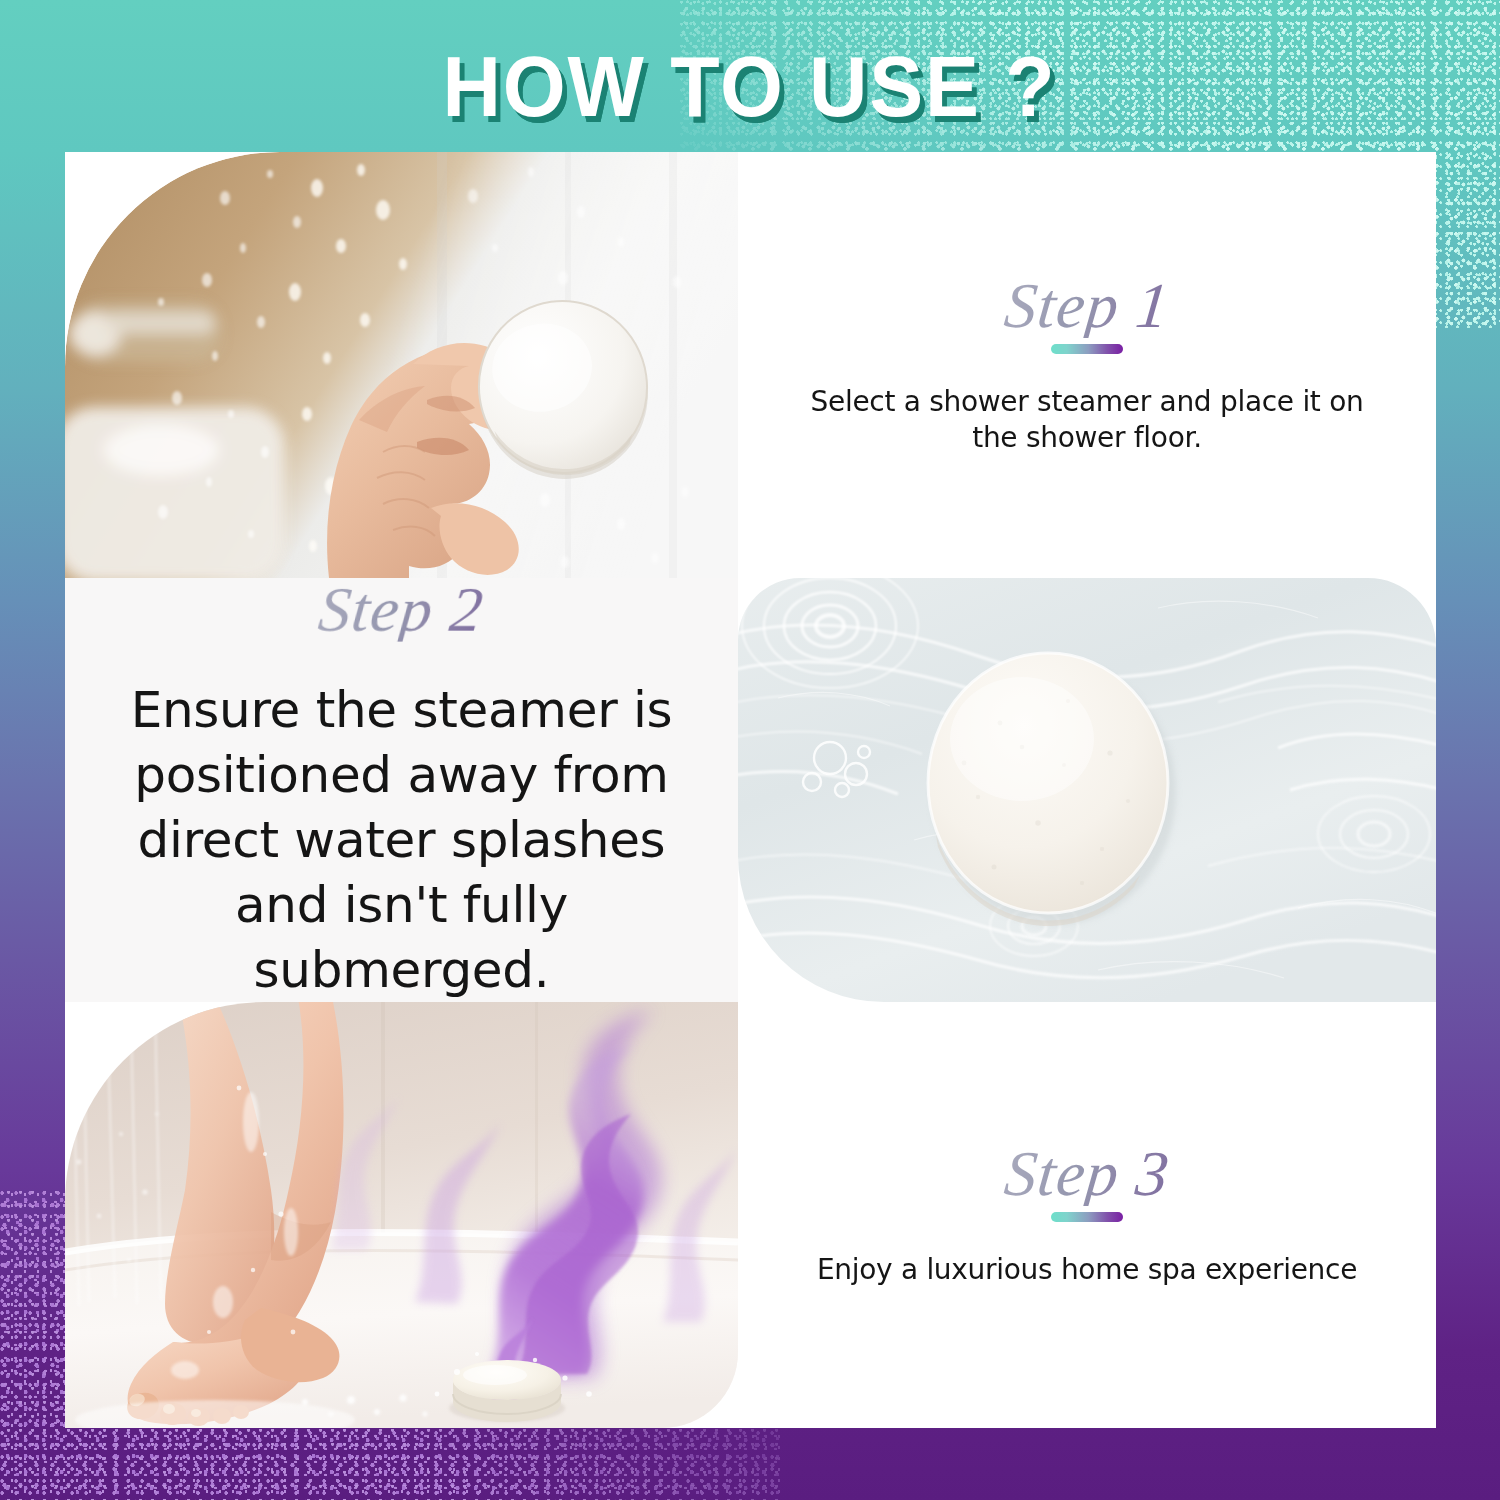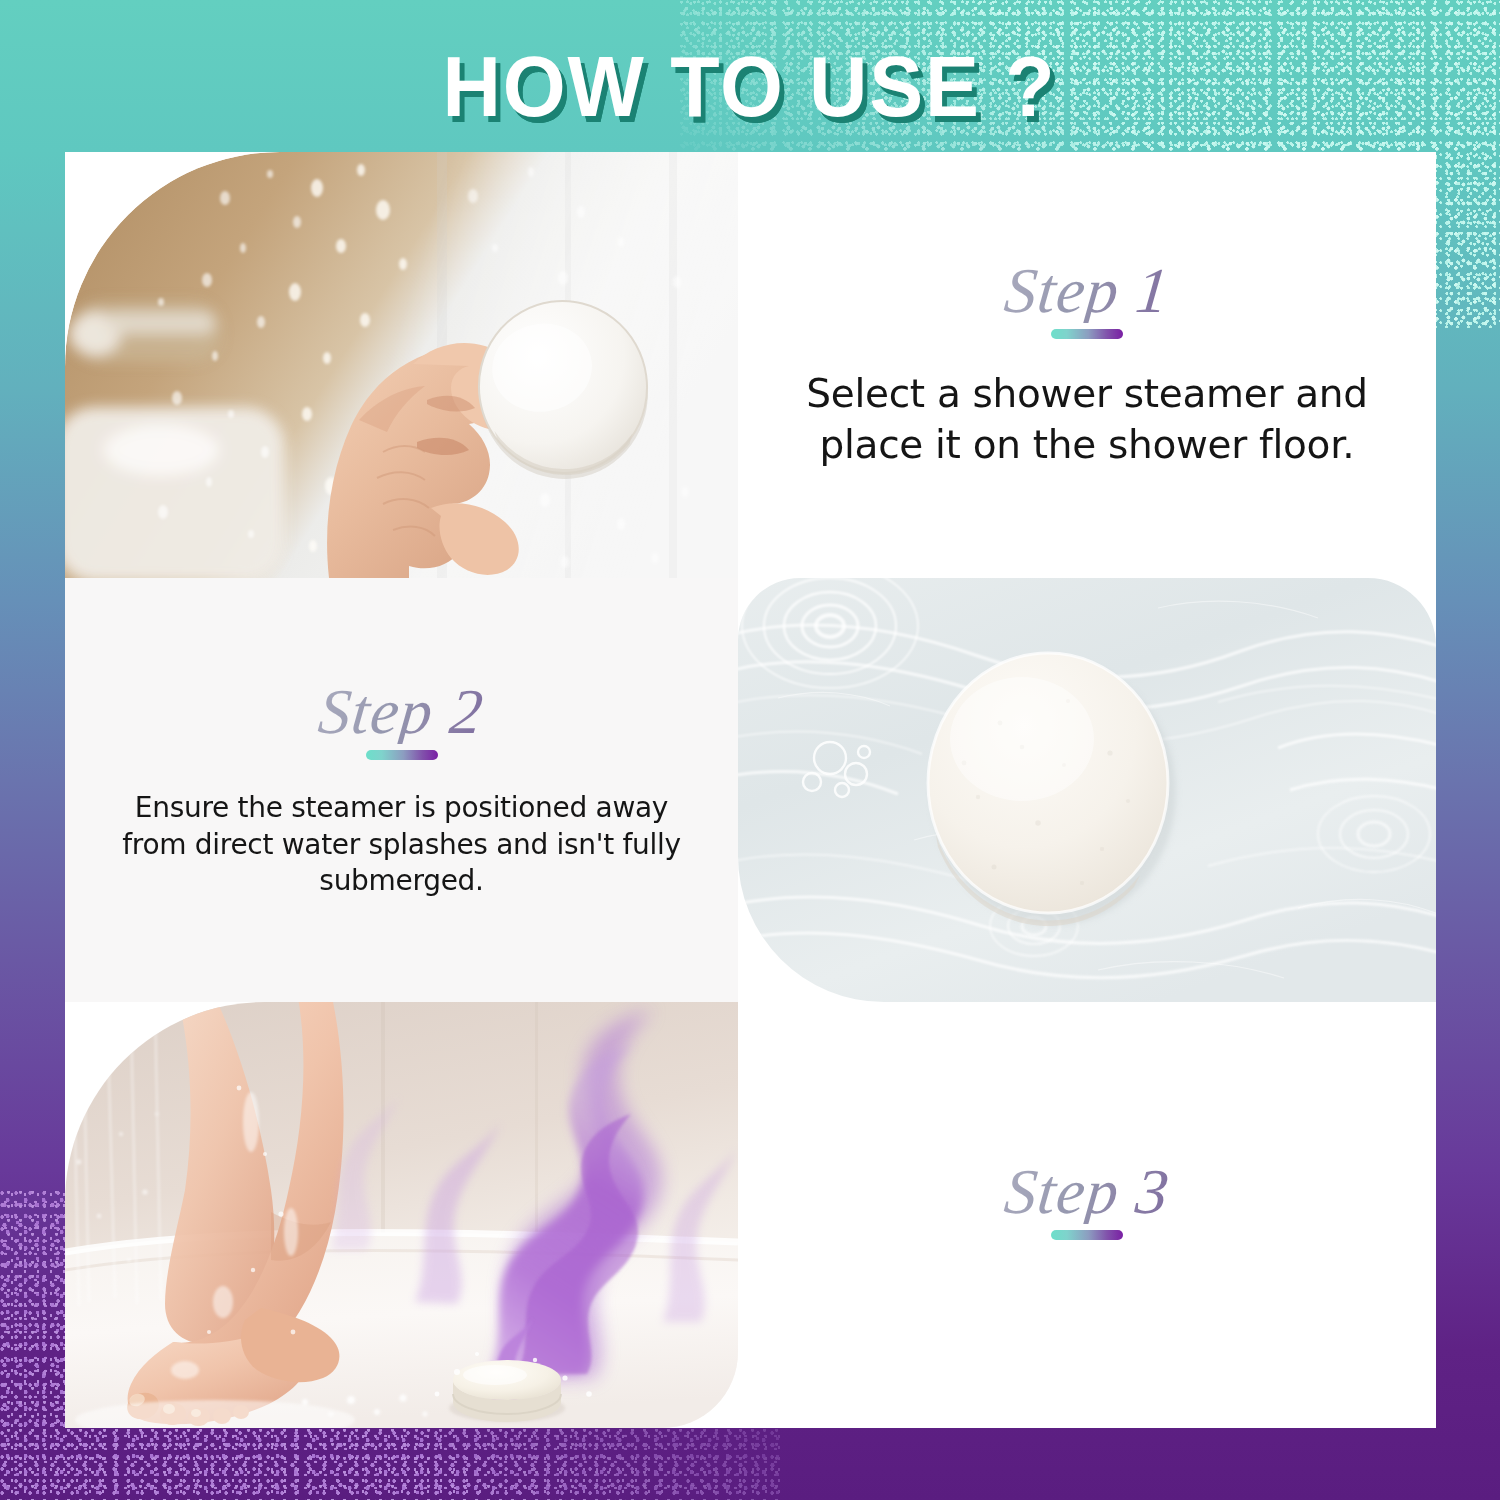--- a/index.html
+++ b/index.html
@@ -111,28 +111,28 @@
     white-space:nowrap;
     transform:skewX(-6deg);
   }
   .step-underline{
     width:72px; height:10px; border-radius:6px;
     background:linear-gradient(90deg,#6ddfca 0%,#7fd3cc 22%,#8c9dc0 52%,#8152ab 78%,#7a1fa4 100%);
     margin-bottom:30px;
   }
   .step-text{
     font-family:"DejaVu Sans", sans-serif;
-    font-size:39px;
+    font-size:28px;
     line-height:1.30;
     color:#151515;
     text-align:center;
     letter-spacing:-0.3px;
     font-weight:400;
   }
-  .step-text.wide{ font-size:28px; }
+  .step-text.wide{ font-size:50px; }
 
   
   svg.art{ display:block; width:100%; height:100%; }
 </style>
 </head>
 <body>
 
 <div id="bg-gradient"></div>
 <div class="speckle" id="speckle-top-right"></div>
 <div class="speckle" id="speckle-bottom-left"></div>
@@ -625,15 +625,16 @@
               <circle cx="372" cy="392" r="2.4"></circle>
           </g>
         </g>
       </svg>
     </div>
   </div>
 
   <div class="step-cell">
     <div class="step-label">Step 3</div>
     <div class="step-underline"></div>
+    <div class="step-text">Enjoy a luxurious home spa experience</div>
   </div>
 
 </div>
 
 </body></html>

